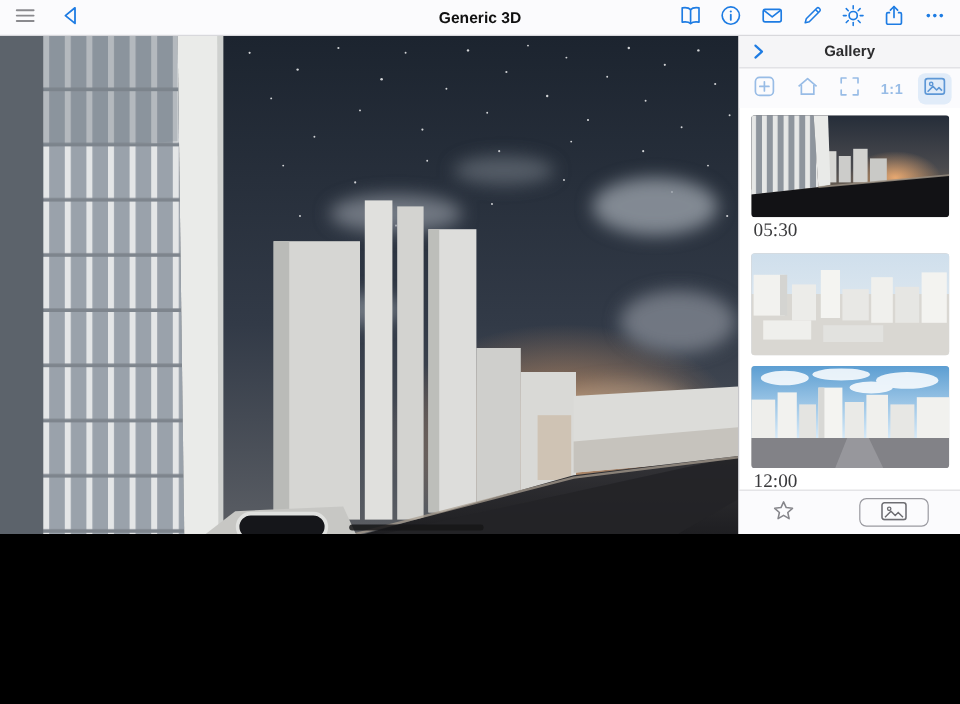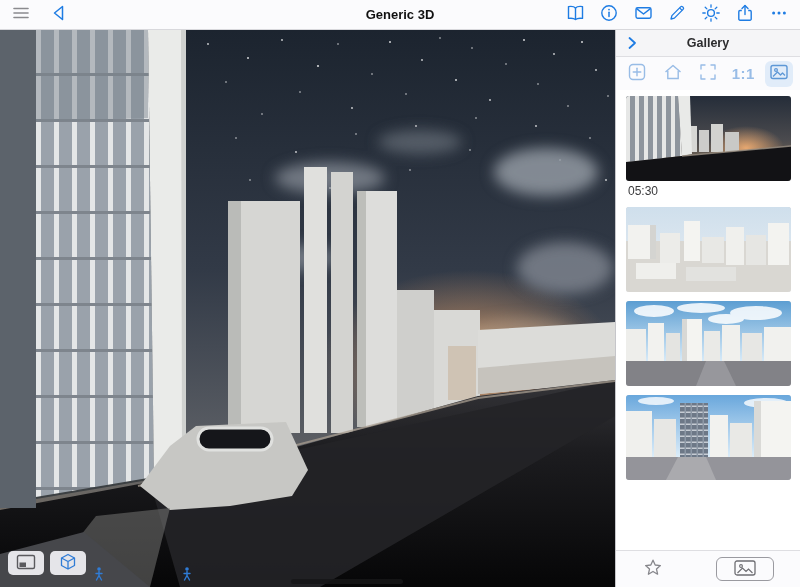--- a/index.html
+++ b/index.html
@@ -1,18 +1,18 @@
 <!DOCTYPE html>
 <html><head>
 <meta charset="utf-8">
 <style>
   * { margin:0; padding:0; box-sizing:border-box; }
   html,body { width:800px; height:587px; }
   body { font-family:"Liberation Sans", sans-serif; background:#000; }
-  .screen { position:relative; width:800px; height:587px; background:#fff; overflow:hidden; }
+  .screen { position:relative; width:800px; height:445px; background:#fff; overflow:hidden; }
 
   
   .topbar { position:absolute; top:0; left:0; right:0; height:30px; background:#fbfbfd;
             border-bottom:1px solid #d8d8dc; display:flex; align-items:center; padding:0 10px; z-index:5; }
   .topbar-left { display:flex; gap:16px; align-items:center; }
   .topbar-title { position:absolute; left:0; right:0; text-align:center; font-size:13px; font-weight:bold;
                   color:#111; pointer-events:none; }
   .topbar-right { margin-left:auto; display:flex; gap:12px; align-items:center; }
   .icon-btn { width:22px; height:22px; display:flex; align-items:center; justify-content:center;
               background:none; border:none; padding:0; cursor:pointer; }
@@ -37,27 +37,27 @@
   .sidebar-header { position:relative; height:27px; background:#f5f5f7; border-bottom:1px solid #dedee2;
                     display:flex; align-items:center; justify-content:center; flex:none; }
   .collapse-btn { position:absolute; left:6px; top:4px; width:20px; height:20px; background:none; border:none;
                   padding:0; cursor:pointer; }
   .sidebar-title { font-size:12.5px; font-weight:bold; color:#2c2c2e; }
   .sidebar-toolbar { height:33px; display:flex; align-items:center; justify-content:space-evenly;
                      background:#fbfbfd; flex:none; }
   .tool-btn { width:28px; height:26px; display:flex; align-items:center; justify-content:center;
               border:none; background:none; border-radius:6px; cursor:pointer; }
   .tool-btn.active { background:#e1ecf9; }
-  .one-one { font-size:15px; font-weight:bold; color:#98bce6; letter-spacing:0.5px; }
+  .one-one { font-size:12px; font-weight:bold; color:#98bce6; letter-spacing:0.5px; }
   .gallery-list { list-style:none; padding:6px 10px 0; overflow:hidden; flex:1; }
   .gallery-item { margin-bottom:9px; }
   .thumb { width:165px; height:85px; border-radius:3px; overflow:hidden; background:#ccc;
            cursor:pointer; border:none; padding:0; display:block; }
   .thumb svg { display:block; width:100%; height:100%; }
-  .thumb-label { font-size:12px; color:#3a3a3c; padding:3px 2px 0; }
+  .thumb-label { font-size:16px; color:#3a3a3c; padding:3px 2px 0;font-family:Liberation Serif, serif; }
   .sidebar-footer { height:37px; border-top:1px solid #dedee2; background:#fbfbfd; display:flex;
                     align-items:center; justify-content:space-around; flex:none; }
   .footer-btn { background:none; border:none; padding:0; cursor:pointer; display:flex;
                 align-items:center; justify-content:center; }
   .footer-photos-btn { width:58px; height:24px; border:1.4px solid #9a9aa0; border-radius:6px; }
 </style>
 </head>
 <body>
 
 <div class="screen">
@@ -456,20 +456,21 @@
                   <rect x="56" y="18" width="5" height="44" fill="#d8d8d5"></rect>
                 <rect x="78" y="30" width="16" height="32" fill="#eaeae7"></rect>
                 <rect x="96" y="24" width="18" height="38" fill="#f0f0ed"></rect>
                 <rect x="116" y="32" width="20" height="30" fill="#e7e7e4"></rect>
                 <rect x="138" y="26" width="27" height="36" fill="#f1f1ee"></rect>
               </g>
               <rect x="0" y="60" width="165" height="25" fill="#828287"></rect>
               <polygon points="70,85 110,85 98,60 80,60" fill="#97979c"></polygon>
             </svg>
           </div>
+          <div class="thumb-label">12:00</div>
         </li>
 
         <li class="gallery-item">
           <div class="thumb">
             <svg viewBox="0 0 165 85" preserveAspectRatio="none">
               <defs>
                 <linearGradient id="t4sky" x1="0" y1="0" x2="0" y2="1">
                     <stop offset="0" stop-color="#69a7dc"></stop>
                     <stop offset="1" stop-color="#dcedf9"></stop>
                   </linearGradient>

